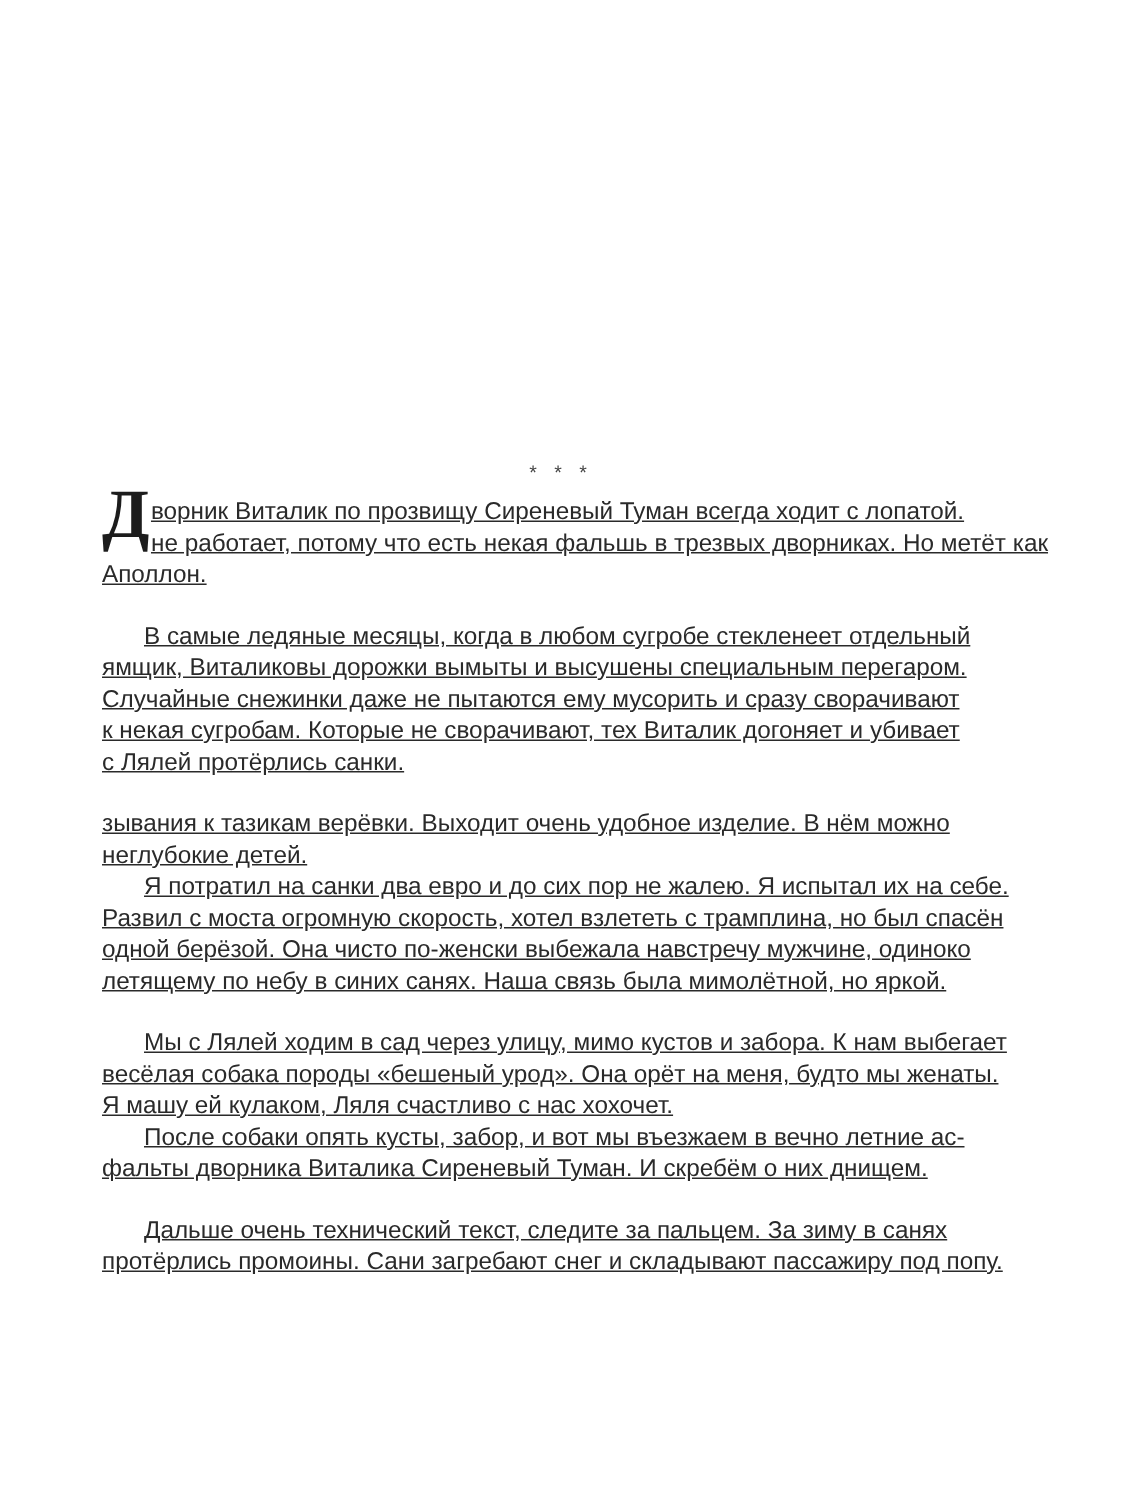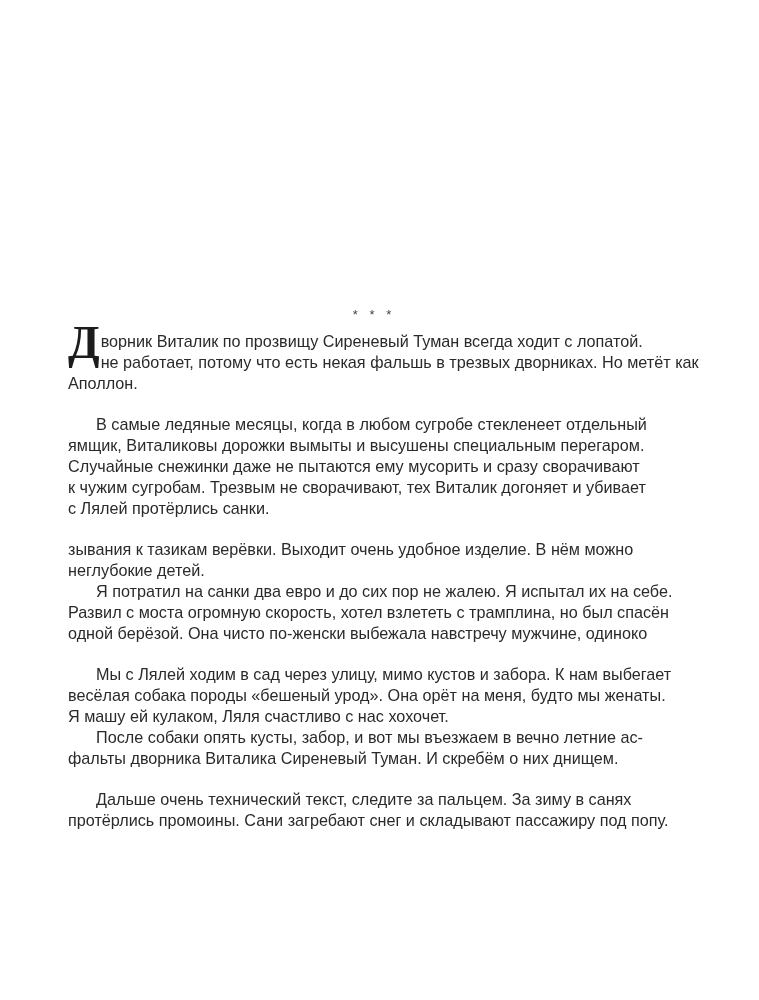--- a/index.html
+++ b/index.html
@@ -2,21 +2,21 @@
 <html><head>
   <meta charset="utf-8">
   <style>
     html, body { margin: 0; padding: 0; background: #ffffff; }
     body { width: 759px; height: 1000px; position: relative; overflow: hidden;
       font-family: "Liberation Sans", "DejaVu Sans", sans-serif; color: #2a2a2a; }
     .page { position: absolute; left: 68px; top: 305px; width: 600px; }
     .separator { text-align: center; font-size: 13px; letter-spacing: 4px; color: #444;
       height: 20px; line-height: 20px; margin-bottom: 6px; padding-left: 12px; }
     .para { font-size: 16.2px; line-height: 21px; margin: 0; white-space: nowrap; }
-    .para .ln { display: block; }
+    .para .ln { display: block; text-decoration: underline; }
     .indent { padding-left: 28px; }
     .gap { height: 20px; }
     .dropcap { font-family: "Liberation Serif", "DejaVu Serif", serif; font-weight: bold;
       font-size: 46px; line-height: 36px; float: left; margin-top: -6px; margin-right: 1px;
       color: #1c1c1c; height: 36px; }
     .first .ln:first-child { padding-top: 12px; }
   </style>
 </head>
 <body>
 
@@ -28,33 +28,34 @@
     <span class="ln">ворник Виталик по прозвищу Сиреневый Туман всегда ходит с лопатой.</span>
     <span class="ln">не работает, потому что есть некая фальшь в трезвых дворниках. Но метёт как</span>
     <span class="ln">Аполлон.</span>
   </p>
   <div class="gap"></div>
 
   <p class="para">
     <span class="ln indent">В самые ледяные месяцы, когда в любом сугробе стекленеет отдельный</span>
     <span class="ln">ямщик, Виталиковы дорожки вымыты и высушены специальным перегаром.</span>
     <span class="ln">Случайные снежинки даже не пытаются ему мусорить и сразу сворачивают</span>
-    <span class="ln">к чужим сугробам. Трезвым не сворачивают, тех Виталик догоняет и убивает</span>
+    <span class="ln">к некая сугробам. Которые не сворачивают, тех Виталик догоняет и убивает</span>
     <span class="ln">с Лялей протёрлись санки.</span>
   </p>
   <div class="gap"></div>
 
   <p class="para">
     <span class="ln">зывания к тазикам верёвки. Выходит очень удобное изделие. В нём можно</span>
     <span class="ln">неглубокие детей.</span>
   </p>
   <p class="para">
     <span class="ln indent">Я потратил на санки два евро и до сих пор не жалею. Я испытал их на себе.</span>
     <span class="ln">Развил с моста огромную скорость, хотел взлететь с трамплина, но был спасён</span>
     <span class="ln">одной берёзой. Она чисто по-женски выбежала навстречу мужчине, одиноко</span>
+    <span class="ln">летящему по небу в синих санях. Наша связь была мимолётной, но яркой.</span>
   </p>
   <div class="gap"></div>
 
   <p class="para">
     <span class="ln indent">Мы с Лялей ходим в сад через улицу, мимо кустов и забора. К нам выбегает</span>
     <span class="ln">весёлая собака породы «бешеный урод». Она орёт на меня, будто мы женаты.</span>
     <span class="ln">Я машу ей кулаком, Ляля счастливо с нас хохочет.</span>
   </p>
   <p class="para">
     <span class="ln indent">После собаки опять кусты, забор, и вот мы въезжаем в вечно летние ас-</span>

